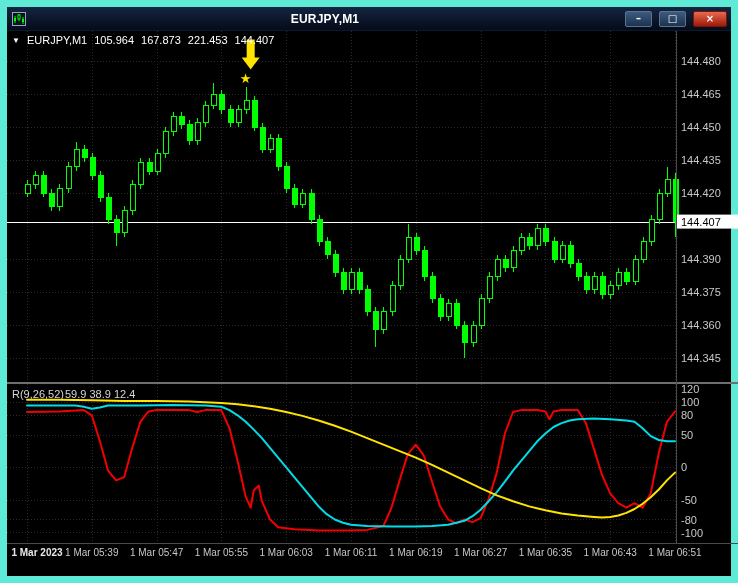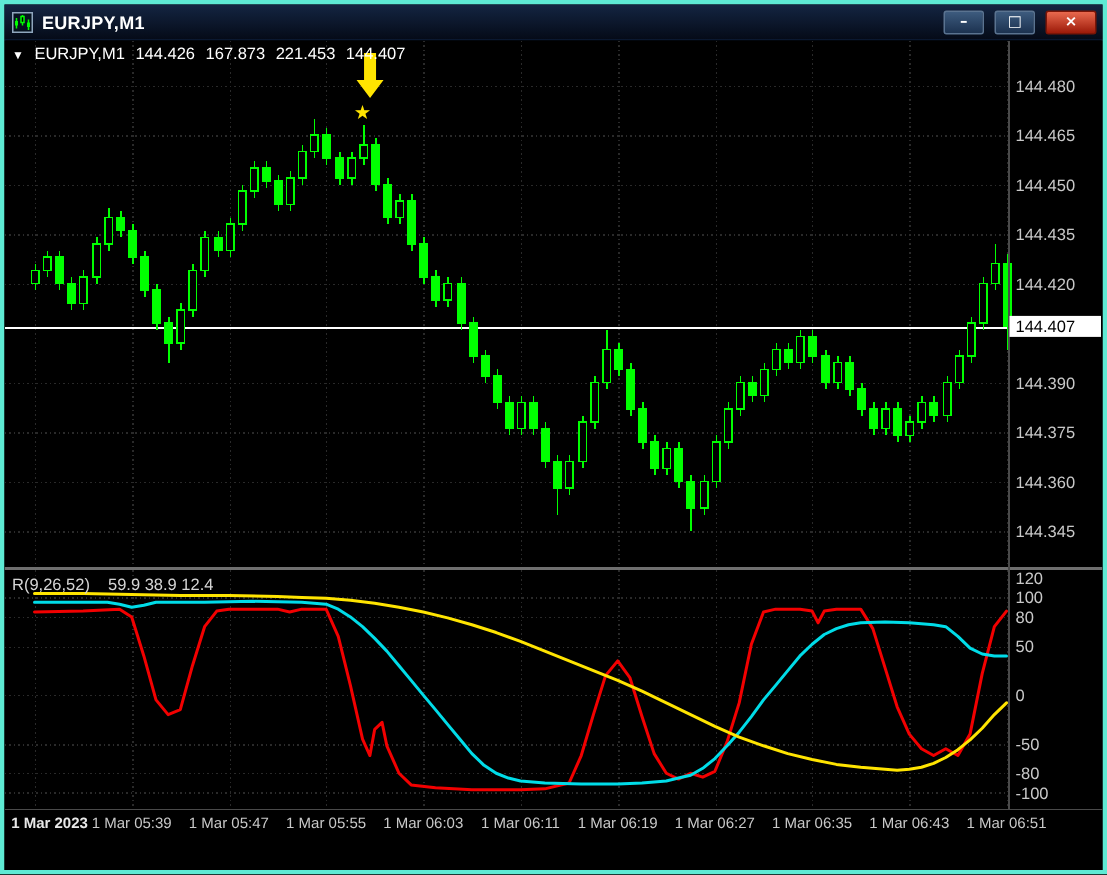--- a/index.html
+++ b/index.html
@@ -1,23 +1,23 @@
 <!DOCTYPE html>
 <html><head>
 <meta charset="utf-8">
 <style>
   * { margin:0; padding:0; box-sizing:border-box; }
   html,body { width:738px; height:583px; overflow:hidden; background:#000; }
   body { font-family:"Liberation Sans", sans-serif; }
   .window {
     width:738px; height:583px;
     background:#000;
-    border:3px solid #5eead4;
+    border:7px solid #5eead4;
     box-shadow: inset 0 0 0 1px #0a1626;
-    display:flex; flex-direction:column;
+    display:flex; flex-direction:column;text-align:center;
   }
   .titlebar {
     height:24px; flex:0 0 auto;
     background:linear-gradient(#142542,#050b18);
     display:flex; align-items:center; padding:0 4px; gap:5px;
     border-bottom:1px solid #0a1830;
   }
   .wicon { width:16px; height:16px; display:flex; align-items:center; justify-content:center; }
   .title { color:#ffffff; font-size:12px; font-weight:bold; flex:1; letter-spacing:.2px; }
   .winbtn {
@@ -33,21 +33,21 @@
     width:34px;
     background:linear-gradient(#e9694e,#9c1a09);
     border-color:#7a1507;
   }
   .client { position:relative; flex:1; background:#000; }
   #chart-svg { position:absolute; left:0; top:0; }
   svg text { font-family:"Liberation Sans", sans-serif; }
   .overlay { position:absolute; display:flex; align-items:center; }
   .quote { left:5px; top:3px; gap:7px; color:#ffffff; font-size:11px; }
   .quote .tri { font-size:8px; color:#ffffff; }
-  .ind { left:5px; top:357px; gap:12px; color:#d6d6d6; font-size:11px; }
+  .ind { left:5px; top:357px; gap:1px; color:#d6d6d6; font-size:11px; }
 </style>
 </head>
 <body>
 
 <div class="window">
   <div class="titlebar">
     <span class="wicon">
       <svg width="14" height="14" viewBox="0 0 14 14">
         <rect x="0.5" y="0.5" width="13" height="13" fill="#06131f" stroke="#8fa6bd"></rect>
         <line x1="3" y1="4" x2="3" y2="11" stroke="#00ff00"></line>
@@ -311,21 +311,21 @@
           <text x="473.59999999999997" y="525" fill="#c8c8c8" font-size="10" text-anchor="middle">1 Mar 06:27</text>
           <text x="538.4" y="525" fill="#c8c8c8" font-size="10" text-anchor="middle">1 Mar 06:35</text>
           <text x="603.1999999999999" y="525" fill="#c8c8c8" font-size="10" text-anchor="middle">1 Mar 06:43</text>
           <text x="668" y="525" fill="#c8c8c8" font-size="10" text-anchor="middle">1 Mar 06:51</text>
         </g>
       </svg>
 
     <div class="overlay quote">
       <span class="tri">▼</span>
       <span>EURJPY,M1</span>
-      <span>144.426</span>
+      <span>105.964</span>
       <span>167.873</span>
       <span>221.453</span>
       <span>144.407</span>
     </div>
 
     <div class="overlay ind">
       <span>R(9,26,52)</span>
       <span>59.9 38.9 12.4</span>
     </div>
   </div>

